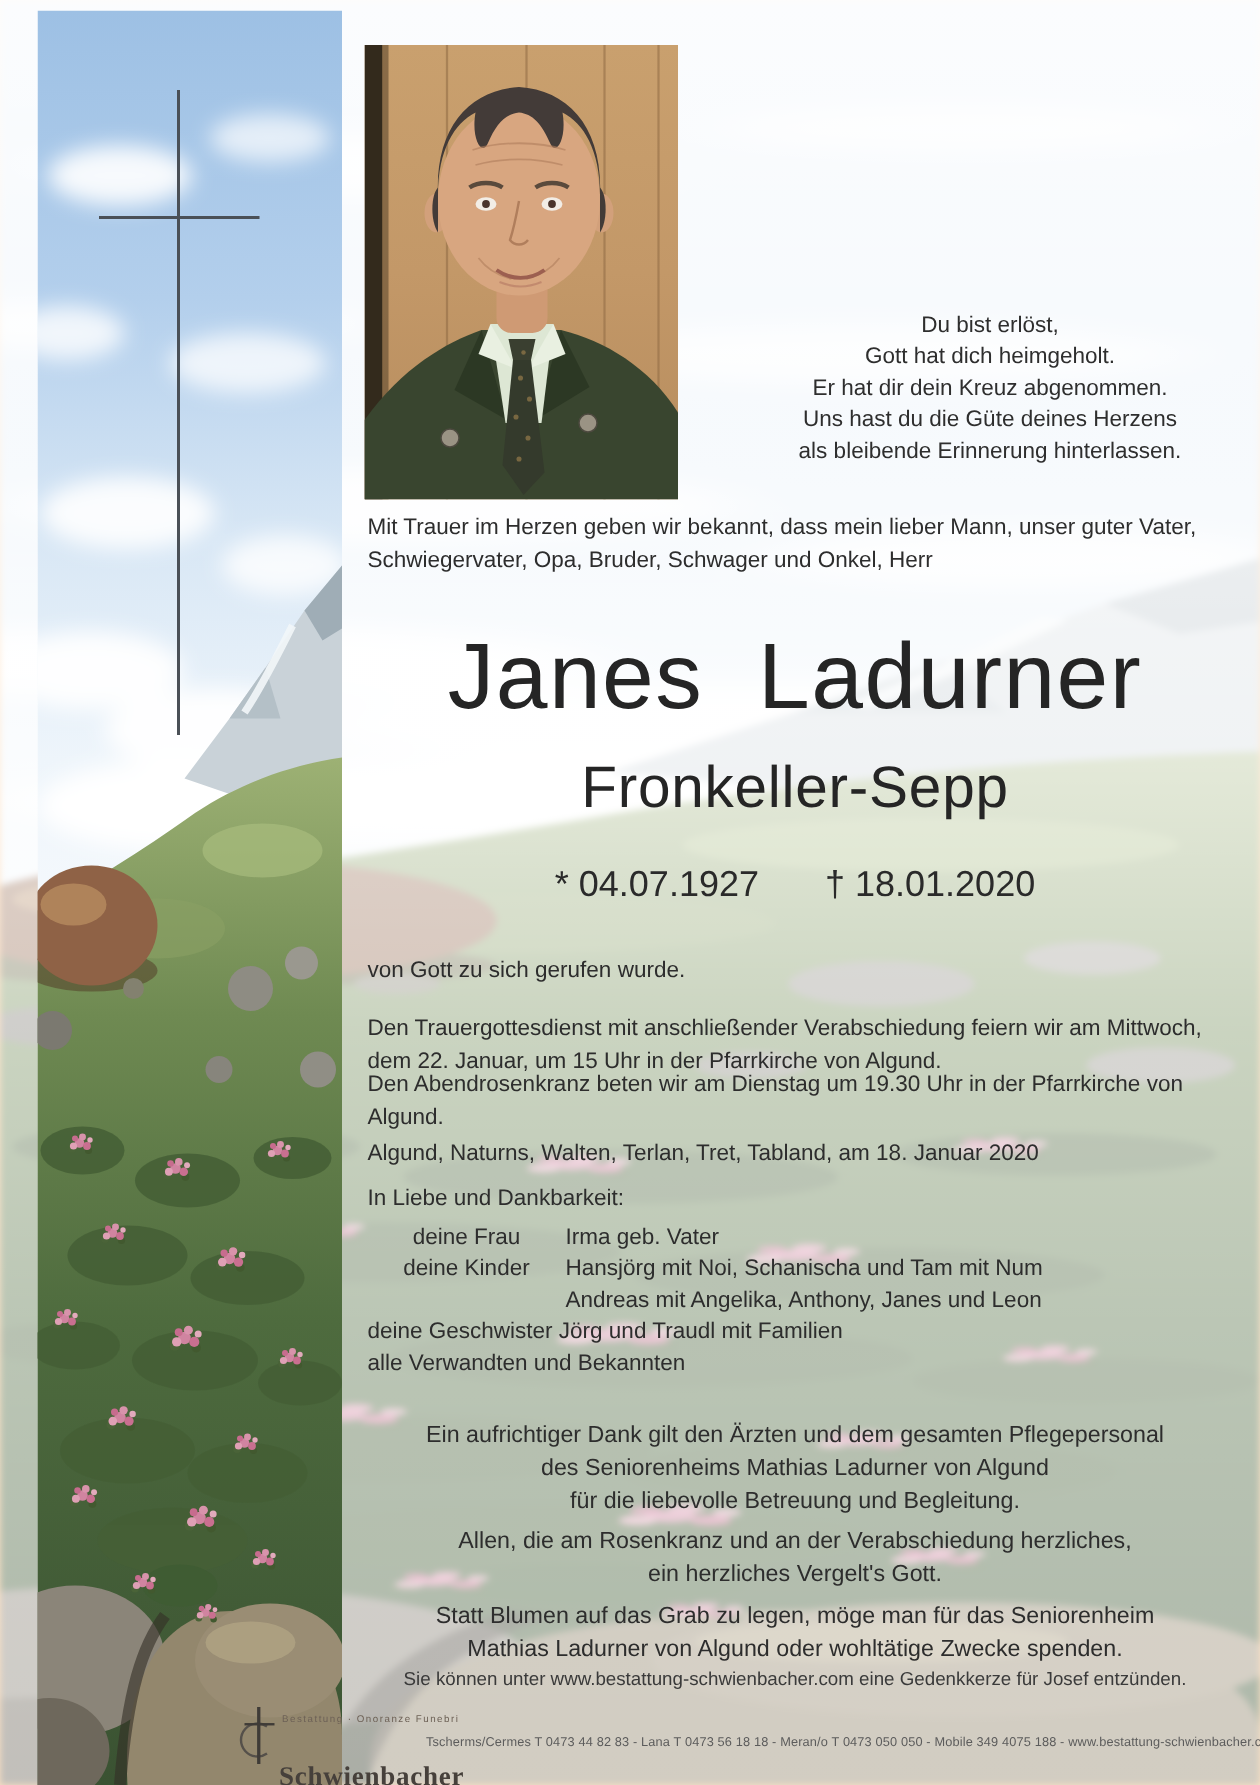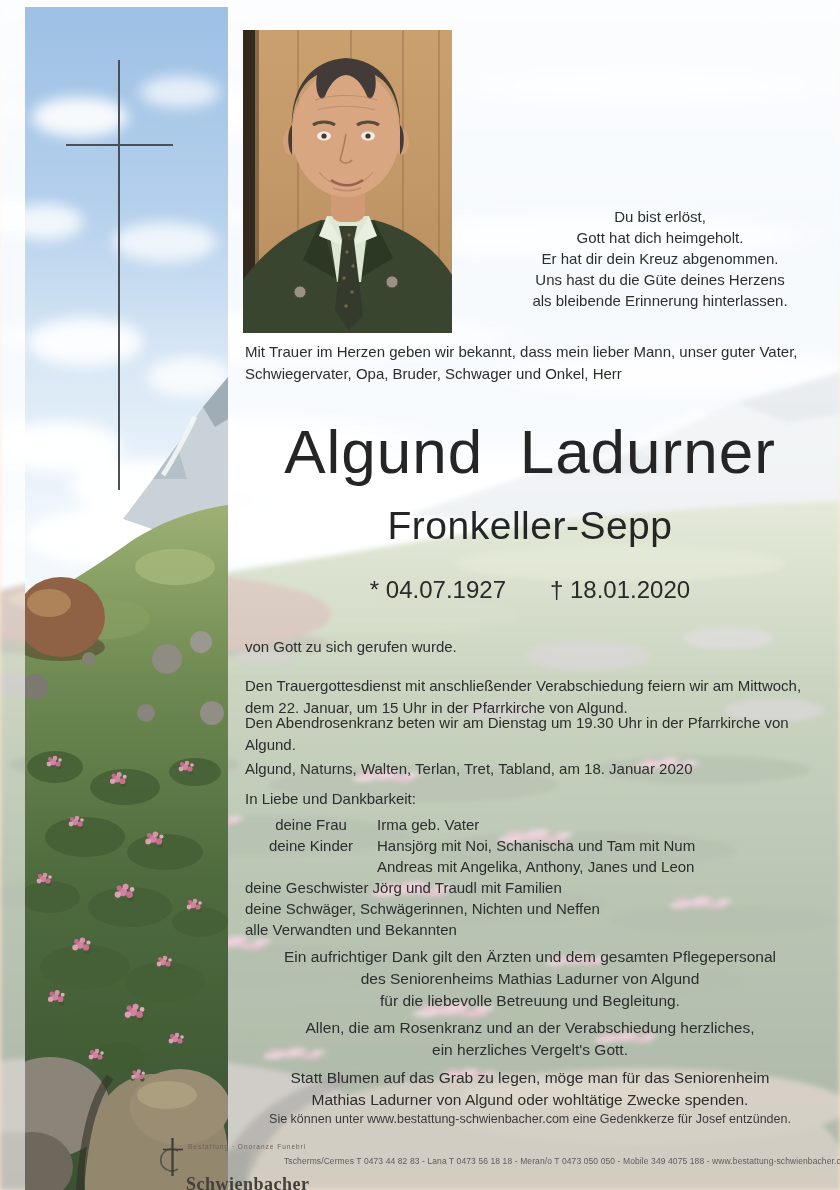--- a/index.html
+++ b/index.html
@@ -261,21 +261,21 @@
     <div>Er hat dir dein Kreuz abgenommen.</div>
     <div>Uns hast du die Güte deines Herzens</div>
     <div>als bleibende Erinnerung hinterlassen.</div>
   </div>
 
   <div class="announcement">
     <div>Mit Trauer im Herzen geben wir bekannt, dass mein lieber Mann, unser guter Vater,</div>
     <div>Schwiegervater, Opa, Bruder, Schwager und Onkel, Herr</div>
   </div>
 
-  <div class="name">Algund  Ladurner</div>
+  <div class="name">Janes  Ladurner</div>
   <div class="nickname">Fronkeller-Sepp</div>
   <div class="dates">
     <span class="birth">* 04.07.1927</span><span>† 18.01.2020</span>
   </div>
 
   <div class="para p-called">
     <div>von Gott zu sich gerufen wurde.</div>
   </div>
   <div class="para p-service">
     <div>Den Trauergottesdienst mit anschließender Verabschiedung feiern wir am Mittwoch,</div>
@@ -300,23 +300,20 @@
     <div class="fam-row">
       <span class="fam-label">deine Kinder</span>
       <span>Hansjörg mit Noi, Schanischa und Tam mit Num</span>
     </div>
     <div class="fam-row">
       <span class="fam-label"></span>
       <span>Andreas mit Angelika, Anthony, Janes und Leon</span>
     </div>
     <div class="fam-row">
       <span>deine Geschwister Jörg und Traudl mit Familien</span>
-    </div>
-    <div class="fam-row">
-      <span>deine Schwäger, Schwägerinnen, Nichten und Neffen</span>
     </div>
     <div class="fam-row">
       <span>alle Verwandten und Bekannten</span>
     </div>
   </div>
 
   <div class="thanks t1">
     <div>Ein aufrichtiger Dank gilt den Ärzten und dem gesamten Pflegepersonal</div>
     <div>des Seniorenheims Mathias Ladurner von Algund</div>
     <div>für die liebevolle Betreuung und Begleitung.</div>

